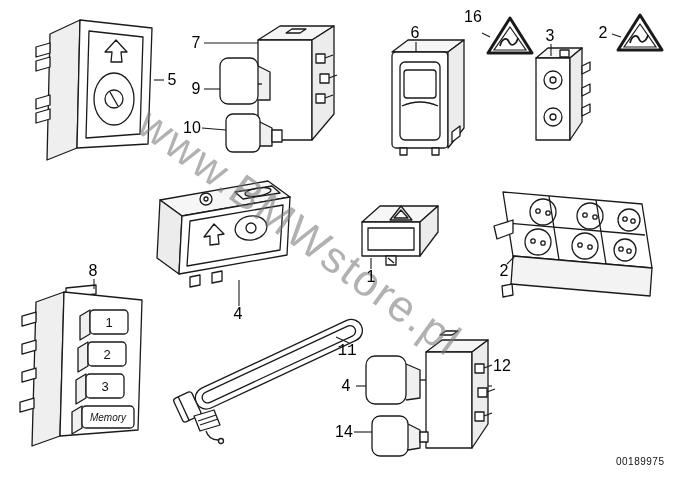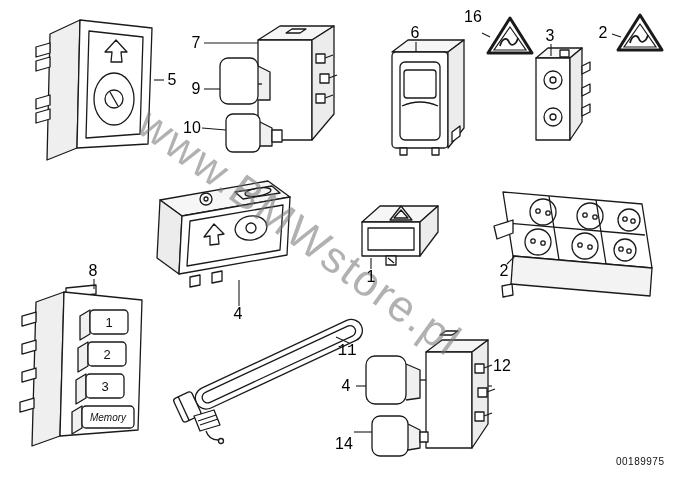--- a/index.html
+++ b/index.html
@@ -247,18 +247,18 @@
   <span class="part-label" style="left:415px; top:33px;">6</span>
   <span class="part-label" style="left:473px; top:17px;text-align:center;">16</span>
   <span class="part-label" style="left:550px; top:36px;">3</span>
   <span class="part-label" style="left:603px; top:33px;">2</span>
   <span class="part-label" style="left:238px; top:314px;">4</span>
   <span class="part-label" style="left:371px; top:277px;">1</span>
   <span class="part-label" style="left:504px; top:271px;">2</span>
   <span class="part-label" style="left:93px;  top:271px;">8</span>
   <span class="part-label" style="left:347px; top:351px;font-family:Liberation Mono, monospace;">11</span>
   <span class="part-label" style="left:346px; top:386px;">4</span>
-  <span class="part-label" style="left:344px; top:432px;margin-top:12px;">14</span>
+  <span class="part-label" style="left:344px; top:432px;">14</span>
   <span class="part-label" style="left:502px; top:366px;">12</span>
 
   <div class="doc-number">00189975</div>
 
 </div>
 
 </body></html>

